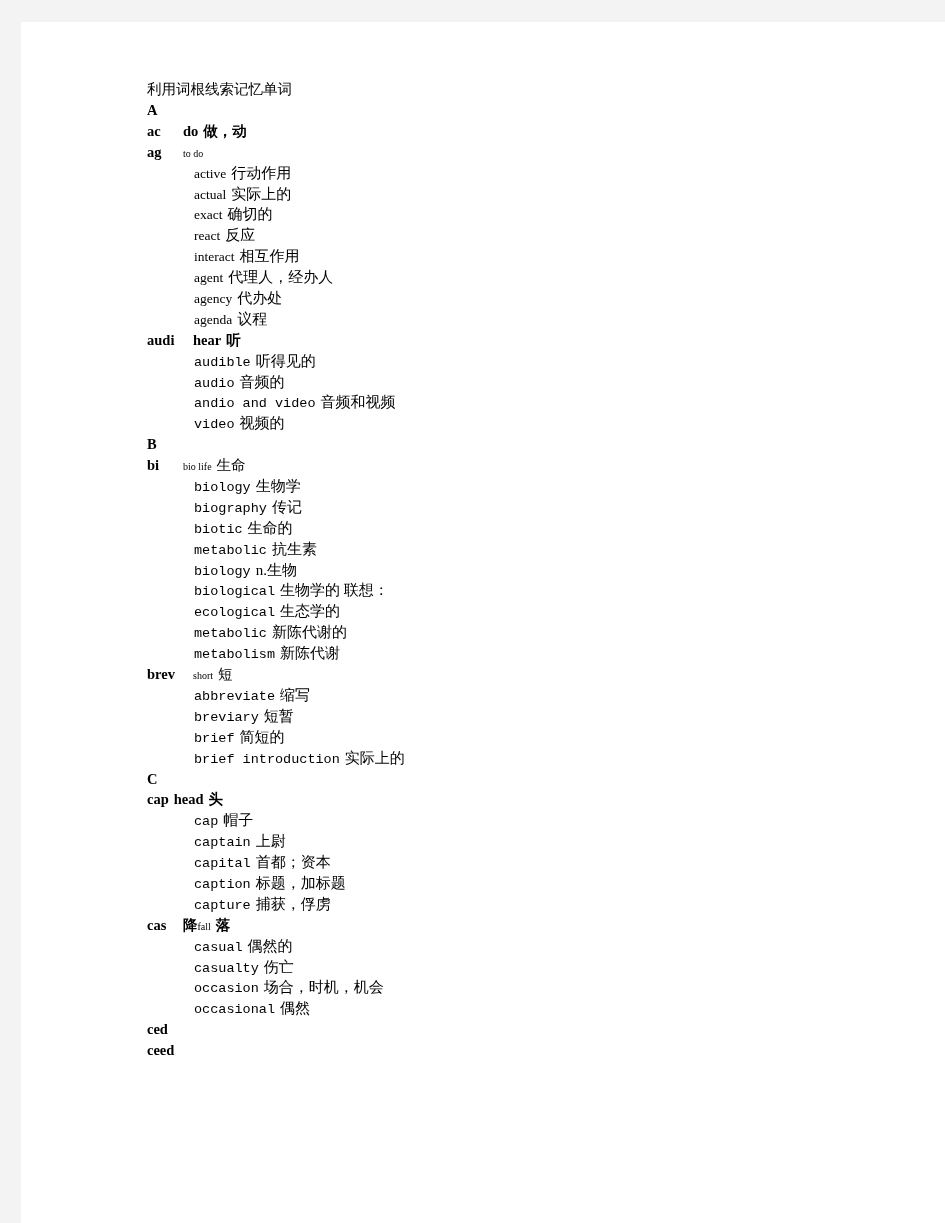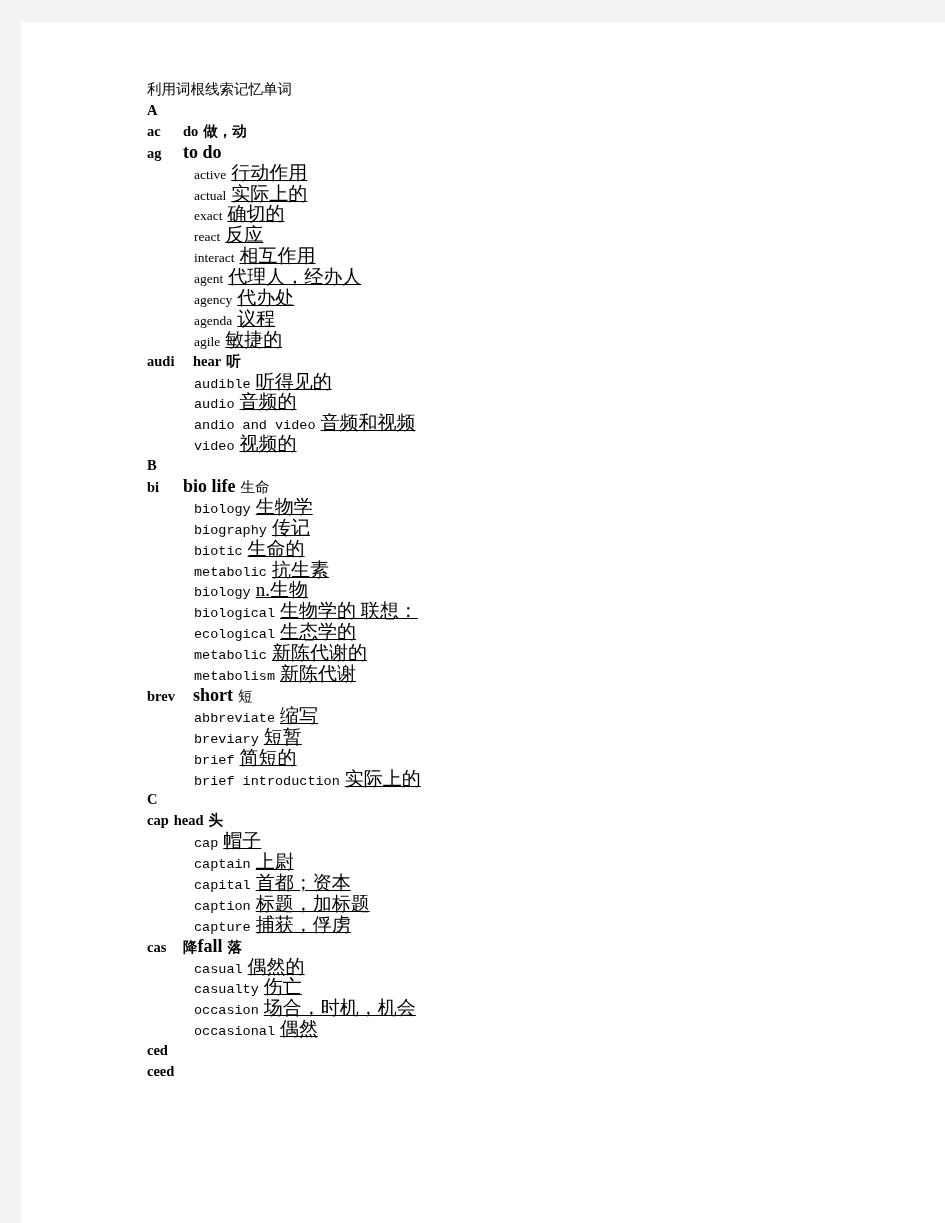--- a/index.html
+++ b/index.html
@@ -50,22 +50,21 @@
 
   
   .root .key {
     font-family: "Liberation Serif", serif;
     font-weight: bold;
     font-size: 14.5px;
     display: inline-block;
   }
   .root .en {
     font-family: "Liberation Serif", serif;
-    font-size: 18px;
-    font-weight: bold;
+    font-size: 10px;
   }
   .root .en.b {
     font-weight: bold;
     font-size: 14.5px;
   }
   .root .cn {
     font-family: "Liberation Serif", serif;
     font-size: 14.5px;
   }
   .root .cn.b {
@@ -84,22 +83,21 @@
     font-family: "Liberation Serif", serif;
     font-size: 13.5px;
     text-align: right;
   }
   .entry .w-mono {
     font-family: Liberation Mono, monospace;
     font-size: 13.5px;
   }
   .entry .cn {
     font-family: "Liberation Serif", serif;
-    font-size: 19px;
-    text-decoration: underline;
+    font-size: 15px;
   }
   .sp { display: inline-block; width: 5px; }
 </style>
 </head>
 <body>
 
 <div id="page">
   <div id="doc">
     <div class="title">利用词根线索记忆单词</div>
     <div id="sections">
@@ -107,21 +105,20 @@
         <div class="line root"><span class="key k-w1">ac</span><span class="en b">do</span><span class="sp"></span><span class="cn b">做，动</span></div>
         <div class="line root"><span class="key k-w1">ag</span><span class="en">to do</span></div>
         <div class="line entry"><span class="w-serif">active</span><span class="sp"></span><span class="cn">行动作用</span></div>
         <div class="line entry"><span class="w-serif">actual</span><span class="sp"></span><span class="cn">实际上的</span></div>
         <div class="line entry"><span class="w-serif">exact</span><span class="sp"></span><span class="cn">确切的</span></div>
         <div class="line entry"><span class="w-serif">react</span><span class="sp"></span><span class="cn">反应</span></div>
         <div class="line entry"><span class="w-serif">interact</span><span class="sp"></span><span class="cn">相互作用</span></div>
         <div class="line entry"><span class="w-serif">agent</span><span class="sp"></span><span class="cn">代理人，经办人</span></div>
         <div class="line entry"><span class="w-serif">agency</span><span class="sp"></span><span class="cn">代办处</span></div>
         <div class="line entry"><span class="w-serif">agenda</span><span class="sp"></span><span class="cn">议程</span></div>
-        <div class="line entry"><span class="w-serif">agile</span><span class="sp"></span><span class="cn">敏捷的</span></div>
         <div class="line root"><span class="key k-w2">audi</span><span class="en b">hear</span><span class="sp"></span><span class="cn b">听</span></div>
         <div class="line entry"><span class="w-mono">audible</span><span class="sp"></span><span class="cn">听得见的</span></div>
         <div class="line entry"><span class="w-mono">audio</span><span class="sp"></span><span class="cn">音频的</span></div>
         <div class="line entry"><span class="w-mono">andio and video</span><span class="sp"></span><span class="cn">音频和视频</span></div>
         <div class="line entry"><span class="w-mono">video</span><span class="sp"></span><span class="cn">视频的</span></div>
         <div class="line letter">B</div>
         <div class="line root"><span class="key k-w1">bi</span><span class="en">bio life</span><span class="sp"></span><span class="cn">生命</span></div>
         <div class="line entry"><span class="w-mono">biology</span><span class="sp"></span><span class="cn">生物学</span></div>
         <div class="line entry"><span class="w-mono">biography</span><span class="sp"></span><span class="cn">传记</span></div>
         <div class="line entry"><span class="w-mono">biotic</span><span class="sp"></span><span class="cn">生命的</span></div>

